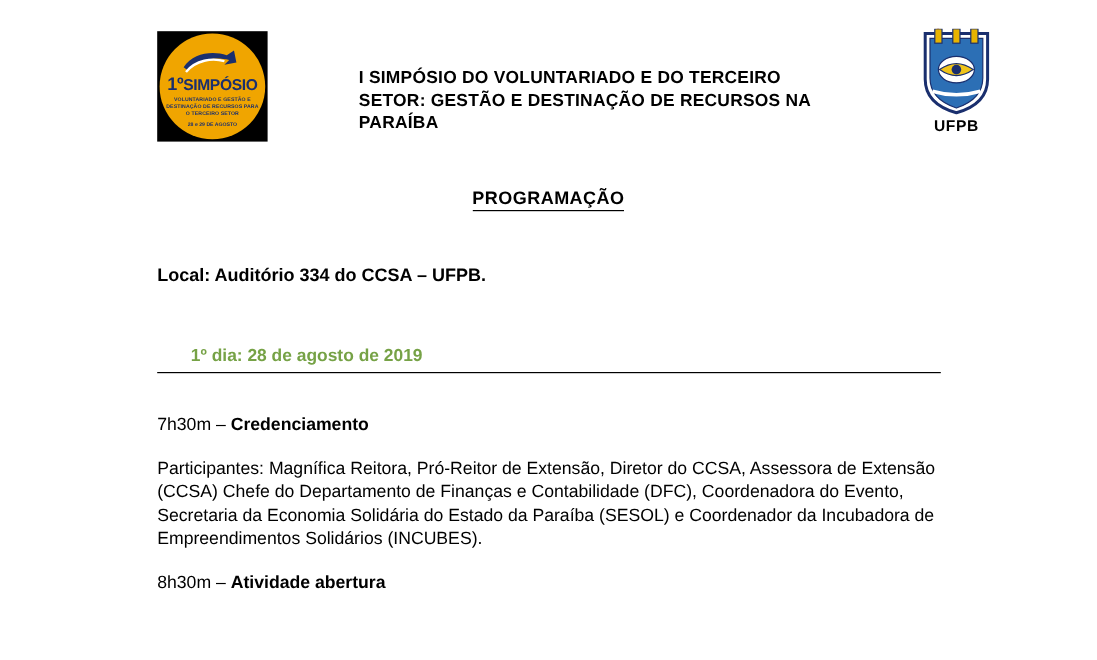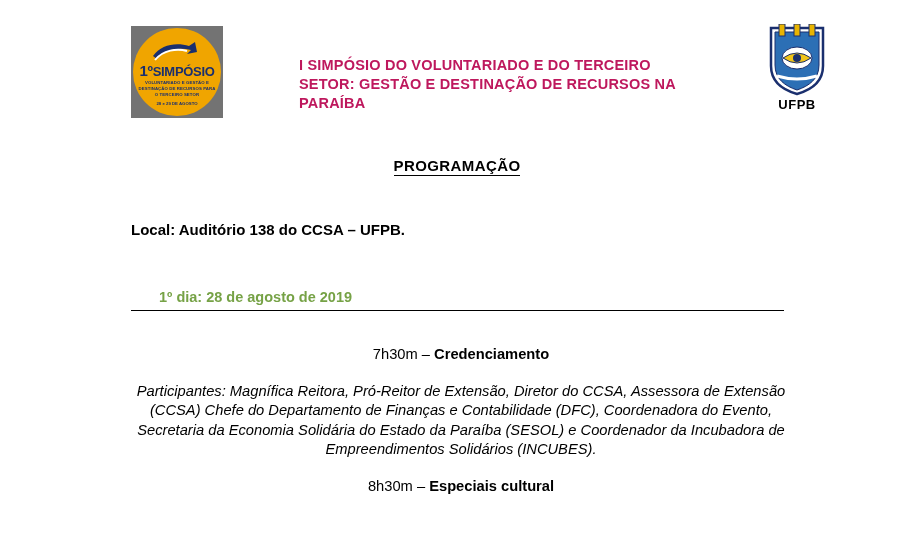--- a/index.html
+++ b/index.html
@@ -29,21 +29,21 @@
     width: 914px;
     height: 110px;
   }
 
   .logo-simposio {
     position: absolute;
     left: 131px;
     top: 4px;
     width: 92px;
     height: 92px;
-    background: #737373;
+    background: #000000;
     display: flex;
     align-items: center;
     justify-content: center;
   }
   .logo-circle {
     width: 88px;
     height: 88px;
     border-radius: 50%;
     background: #f0a500;
     position: relative;
@@ -95,21 +95,21 @@
 
   .event-title {
     position: absolute;
     left: 299px;
     top: 34px;
     width: 400px;
     font-size: 14.5px;
     font-weight: bold;
     line-height: 19px;
     letter-spacing: 0.2px;
-    color: #be185d;
+    color: #000000;
     text-transform: uppercase;
   }
 
   .logo-ufpb {
     position: absolute;
     left: 757px;
     top: 2px;
     width: 80px;
     text-align: center;
   }
@@ -175,41 +175,39 @@
     width: 653px;
   }
 
   .schedule {
     position: absolute;
     top: 345px;
     left: 131px;
     width: 660px;
     font-size: 14.7px;
     line-height: 19.5px;
-    text-align: center;
   }
   .item {
     margin-bottom: 17px;
   }
   .item:last-child { margin-bottom: 0; }
   .item .head {
     white-space: nowrap;
   }
   .item .time {
     font-weight: normal;
   }
   .item .sep {
     font-weight: normal;
   }
   .item .name {
     font-weight: bold;
   }
   .item .desc {
     font-weight: normal;
-    font-style: italic;
   }
 </style>
 </head>
 <body>
 
 <div class="page">
 
   <div class="header">
 
     <div class="logo-simposio">
@@ -242,36 +240,36 @@
         <path d="M10 52 Q30 58 50 52" fill="none" stroke="#ffffff" stroke-width="3"></path>
       </svg>
       <div class="ufpb-label">UFPB</div>
     </div>
   </div>
 
   <div class="doc-title">
     <span>PROGRAMAÇÃO</span>
   </div>
 
-  <div class="local-line">Local: Auditório 138 do CCSA – UFPB.</div>
+  <div class="local-line">Local: Auditório 334 do CCSA – UFPB.</div>
 
   <div class="day-block">
     <div class="day-title">1º dia: 28 de agosto de 2019</div>
     <div class="day-rule"></div>
   </div>
 
   <div class="schedule">
 
     <div class="item">
       <div class="head"><span class="time">7h30m</span><span class="sep"> – </span><span class="name">Credenciamento</span></div>
     </div>
 
     <div class="item">
       <div class="desc">Participantes: Magnífica Reitora, Pró-Reitor de Extensão, Diretor do CCSA, Assessora de Extensão (CCSA) Chefe do Departamento de Finanças e Contabilidade (DFC), Coordenadora do Evento, Secretaria da Economia Solidária do Estado da Paraíba (SESOL) e Coordenador da Incubadora de Empreendimentos Solidários (INCUBES).</div>
     </div>
 
     <div class="item">
-      <div class="head"><span class="time">8h30m</span><span class="sep"> – </span><span class="name">Especiais cultural</span></div>
+      <div class="head"><span class="time">8h30m</span><span class="sep"> – </span><span class="name">Atividade abertura</span></div>
     </div>
 
   </div>
 
 </div>
 
 </body></html>

